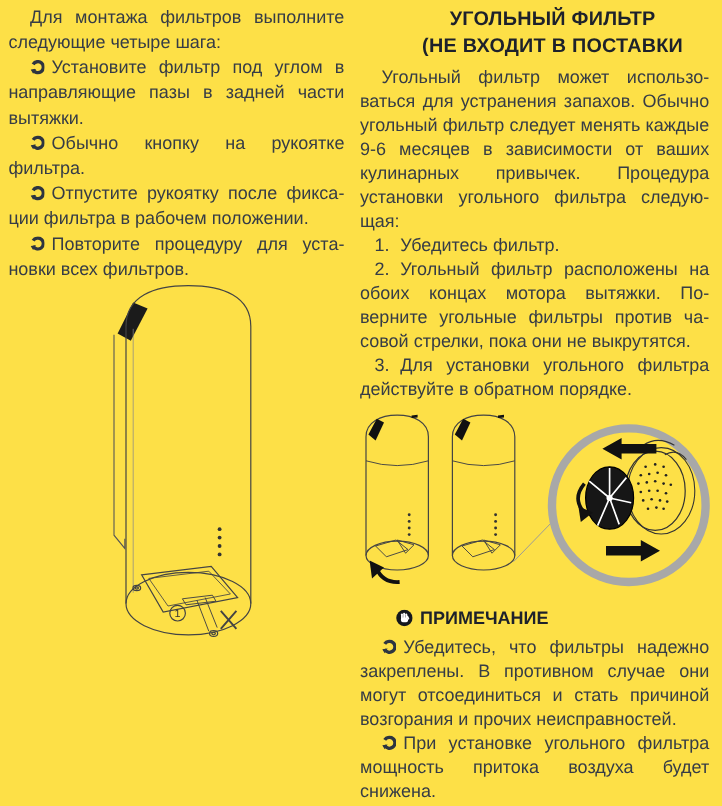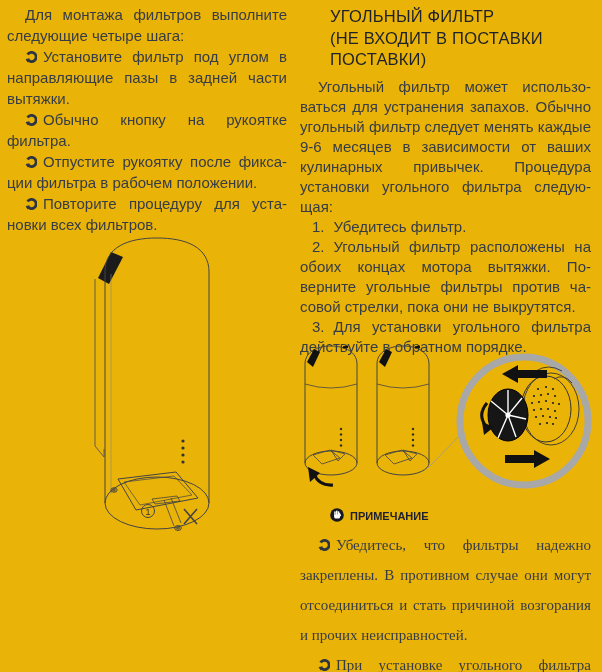--- a/index.html
+++ b/index.html
@@ -1,32 +1,32 @@
 <!DOCTYPE html>
 <html><head>
 <meta charset="utf-8">
 <style>
   html,body{margin:0;padding:0;background:#ffffff;}
-  .page{position:relative;width:602px;height:672px;background:#eab308;overflow:hidden;
+  .page{position:relative;width:602px;height:672px;background:#fde047;overflow:hidden;
         font-family:"Liberation Sans","DejaVu Sans",sans-serif;color:#363c46;}
   .col{position:absolute;top:4px;}
   .col-left{left:7px;width:280px;}
   .col-right{left:300px;width:291px;}
   p.body{margin:0;font-size:15px;line-height:21px;text-align:justify;text-indent:18px;
          -webkit-hyphens:manual;hyphens:manual;}
   .col-right p.body{line-height:20px;}
   .bicon{display:inline-block;width:12px;height:12px;margin-right:6px;vertical-align:-1px;color:#2e3540;}
   .bicon svg{display:block;}
-  .h2{margin:2px 0 6px 30px;font-size:16.5px;font-weight:normal;line-height:21.5px;color:#1d212b;letter-spacing:.2px;}
+  .h2{margin:2px 0 6px 30px;font-size:16.5px;font-weight:bold;line-height:21.5px;color:#1d212b;letter-spacing:.2px;text-align:center;}
   p.step{text-indent:12px;}
   .num{margin-right:9px;}
   .note{position:absolute;left:300px;top:506px;width:291px;}
-  .note-title{margin-left:30px;font-size:11px;font-weight:bold;color:#1d212b;line-height:20px;margin-bottom:4px;}
+  .note-title{margin-left:30px;font-size:15px;font-weight:bold;color:#1d212b;line-height:20px;margin-bottom:4px;}
   .nicon{display:inline-block;width:14px;height:14px;margin-right:6px;vertical-align:-2px;}
-  .note p.body{line-height:30px;font-family:Liberation Serif, serif;}
+  .note p.body{line-height:20px;}
   .fig{position:absolute;}
   .fig-left{left:88px;top:232px;width:130px;height:303px;}
   .fig-right{left:300px;top:343px;width:298px;height:162px;}
   .fig svg{display:block;width:100%;height:100%;}
 </style>
 </head>
 <body>
 
 <div class="page">
 
@@ -92,21 +92,20 @@
 
       <circle cx="60" cy="279" r="6.5"></circle>
       <text x="60" y="282.5" text-anchor="middle" font-size="9" fill="#333" stroke="none">1</text>
     </svg>
   </div>
 
   <div class="col col-right">
     <div class="h2">
       <div>УГОЛЬНЫЙ ФИЛЬТР</div>
       <div>(НЕ ВХОДИТ В ПОСТАВКИ</div>
-      <div>ПОСТАВКИ)</div>
     </div>
     <p class="body">Угольный фильтр может использо­ваться для устранения запахов. Обычно угольный фильтр следует менять каж­дые 9-6 месяцев в зависимости от ва­ших кулинарных привычек. Процедура установки угольного фильтра следую­щая:</p>
     <p class="body step">
       <span class="num">1.</span><span>Убедитесь фильтр.</span>
     </p>
     <p class="body step">
       <span class="num">2.</span><span>Угольный фильтр расположены на обоих концах мотора вытяжки. По­верните угольные фильтры против ча­совой стрелки, пока они не выкрутятся.</span>
     </p>
     <p class="body step">
       <span class="num">3.</span><span>Для установки угольного фильтра действуйте в обратном порядке.</span>

